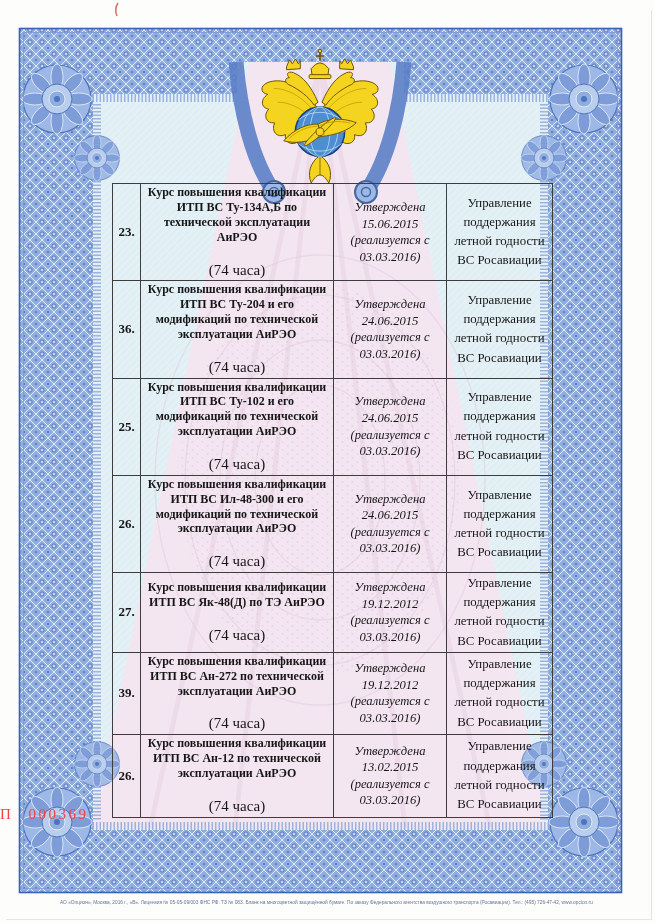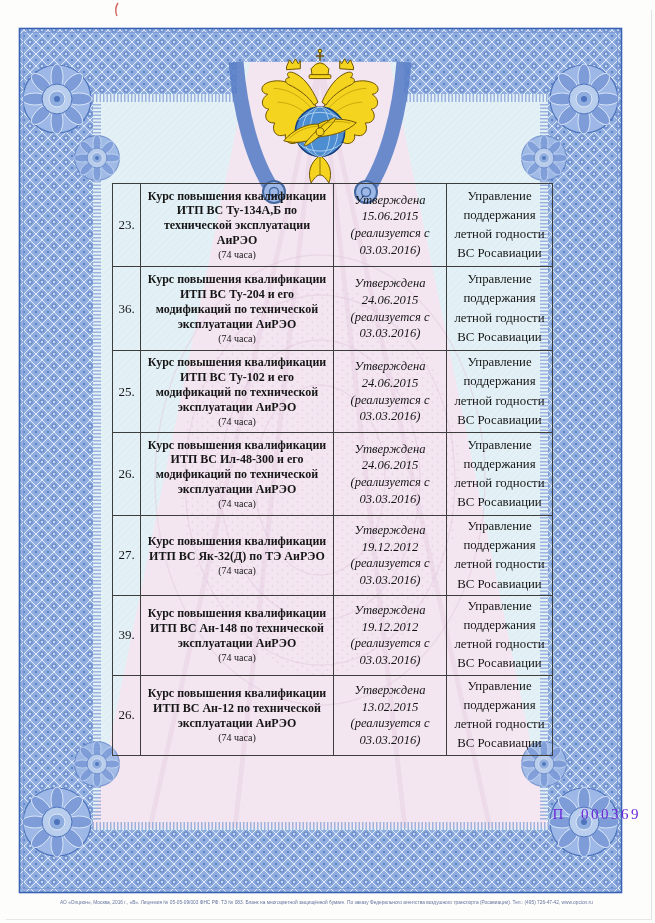--- a/index.html
+++ b/index.html
@@ -17,36 +17,36 @@
   
   table.courses{
     position:absolute;left:112px;top:183px;width:440px;
     border-collapse:collapse;table-layout:fixed;
     background:transparent;color:#161616;
   }
   table.courses td{
     border:1px solid #3d3d3d;text-align:center;vertical-align:middle;
     padding:1px 3px;
   }
-  td.c-num{vertical-align:top;font-weight:normal;font-size:13px;padding-top:4px;}
+  td.c-num{vertical-align:top;font-weight:bold;font-size:13px;padding-top:4px;}
   .course-name{font-weight:bold;font-size:12px;line-height:1.24;}
-  .course-dur{font-weight:normal;font-size:10px;line-height:1.25;margin-top:1px;}
+  .course-dur{font-weight:normal;font-size:15px;line-height:1.25;margin-top:16px;}
   td.c-date{font-size:12.6px;line-height:1.32;font-style:italic;}
   td.c-dept{font-size:12.8px;line-height:1.5;padding:0 9px;}
   tbody tr:nth-child(1){height:83px;}
   tbody tr:nth-child(2){height:84px;}
   tbody tr:nth-child(3){height:82px;}
   tbody tr:nth-child(4){height:83px;}
   tbody tr:nth-child(5){height:77px;}
   tbody tr:nth-child(6){height:80px;}
   tbody tr:nth-child(7){height:79px;}
 
   .serial{
-    position:absolute;left:0;right:14px;top:806px;text-align:right;
-    font-size:15px;color:#6d28d9;letter-spacing:2.5px;word-spacing:9px;
+    position:absolute;left:0;right:14px;top:806px;text-align:left;
+    font-size:15px;color:#ef4444;letter-spacing:2.5px;word-spacing:9px;
     font-family:"Liberation Serif",serif;
   }
   .imprint{
     position:absolute;left:60px;top:899px;width:560px;
     font-family:"Liberation Sans","DejaVu Sans",sans-serif;
     font-size:5px;color:#66749f;white-space:nowrap;overflow:hidden;
     transform:scaleX(.96);transform-origin:left center;letter-spacing:0;
   }
 </style>
 </head>
@@ -264,35 +264,35 @@
         <div>Утверждена</div>
         <div>24.06.2015</div>
         <div>(реализуется с</div>
         <div>03.03.2016)</div>
       </td>
       <td class="c-dept">Управление поддержания летной годности ВС Росавиации</td>
     </tr>
     <tr>
       <td class="c-num">27.</td>
       <td class="c-course">
-        <div class="course-name">Курс повышения квалификации ИТП ВС Як-32(Д) по ТЭ АиРЭО</div>
+        <div class="course-name">Курс повышения квалификации ИТП ВС Як-48(Д) по ТЭ АиРЭО</div>
         <div class="course-dur">(74 часа)</div>
       </td>
       <td class="c-date">
         <div>Утверждена</div>
         <div>19.12.2012</div>
         <div>(реализуется с</div>
         <div>03.03.2016)</div>
       </td>
       <td class="c-dept">Управление поддержания летной годности ВС Росавиации</td>
     </tr>
     <tr>
       <td class="c-num">39.</td>
       <td class="c-course">
-        <div class="course-name">Курс повышения квалификации ИТП ВС Ан-148 по технической эксплуатации АиРЭО</div>
+        <div class="course-name">Курс повышения квалификации ИТП ВС Ан-272 по технической эксплуатации АиРЭО</div>
         <div class="course-dur">(74 часа)</div>
       </td>
       <td class="c-date">
         <div>Утверждена</div>
         <div>19.12.2012</div>
         <div>(реализуется с</div>
         <div>03.03.2016)</div>
       </td>
       <td class="c-dept">Управление поддержания летной годности ВС Росавиации</td>
     </tr>

